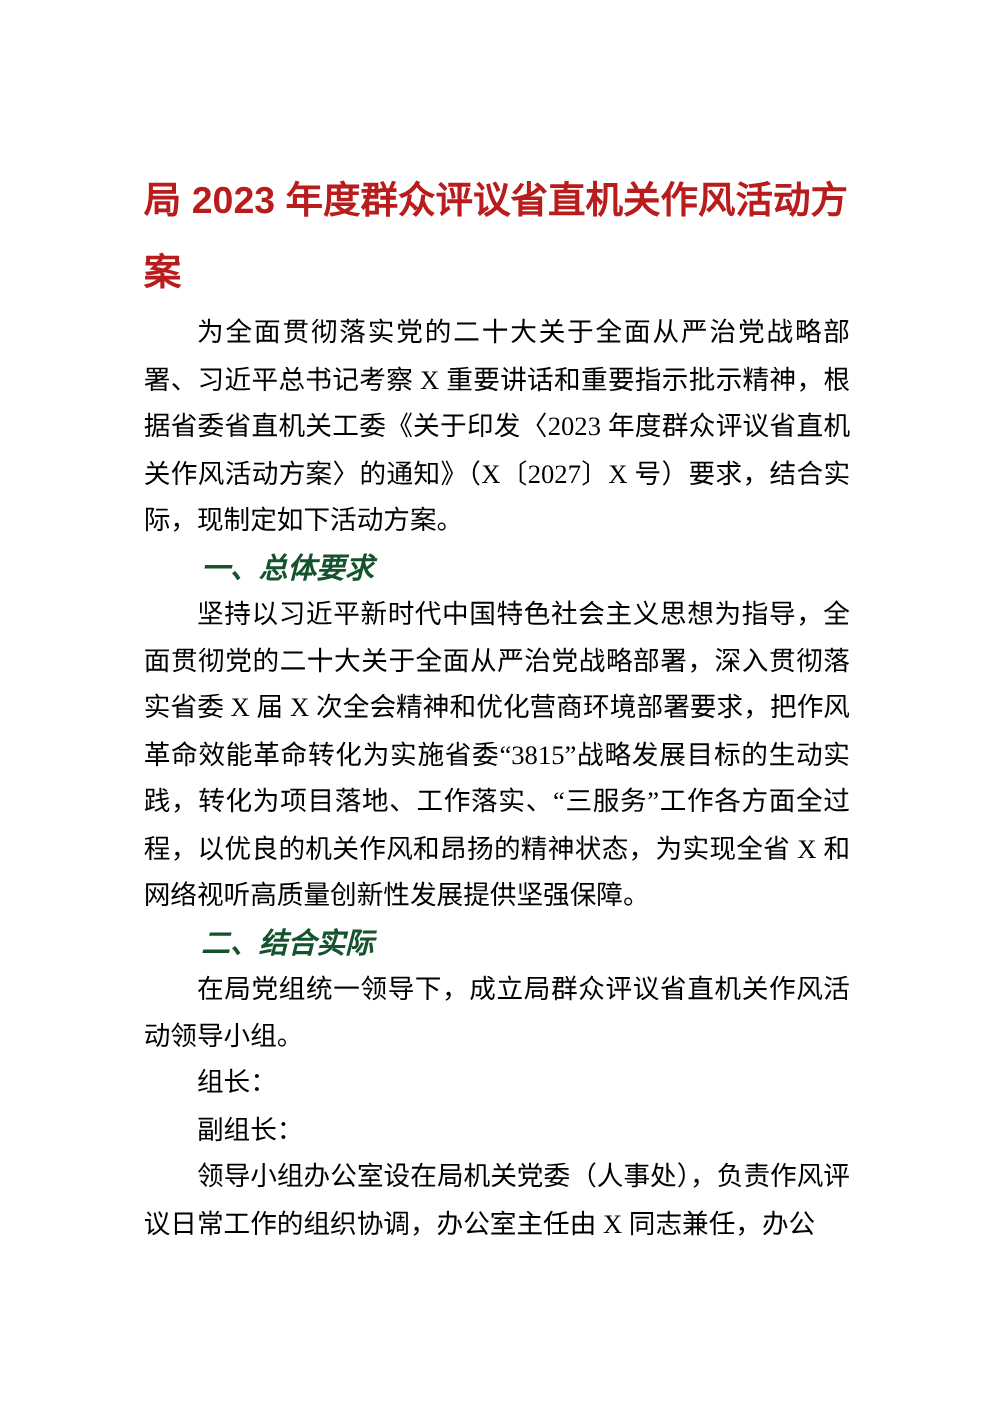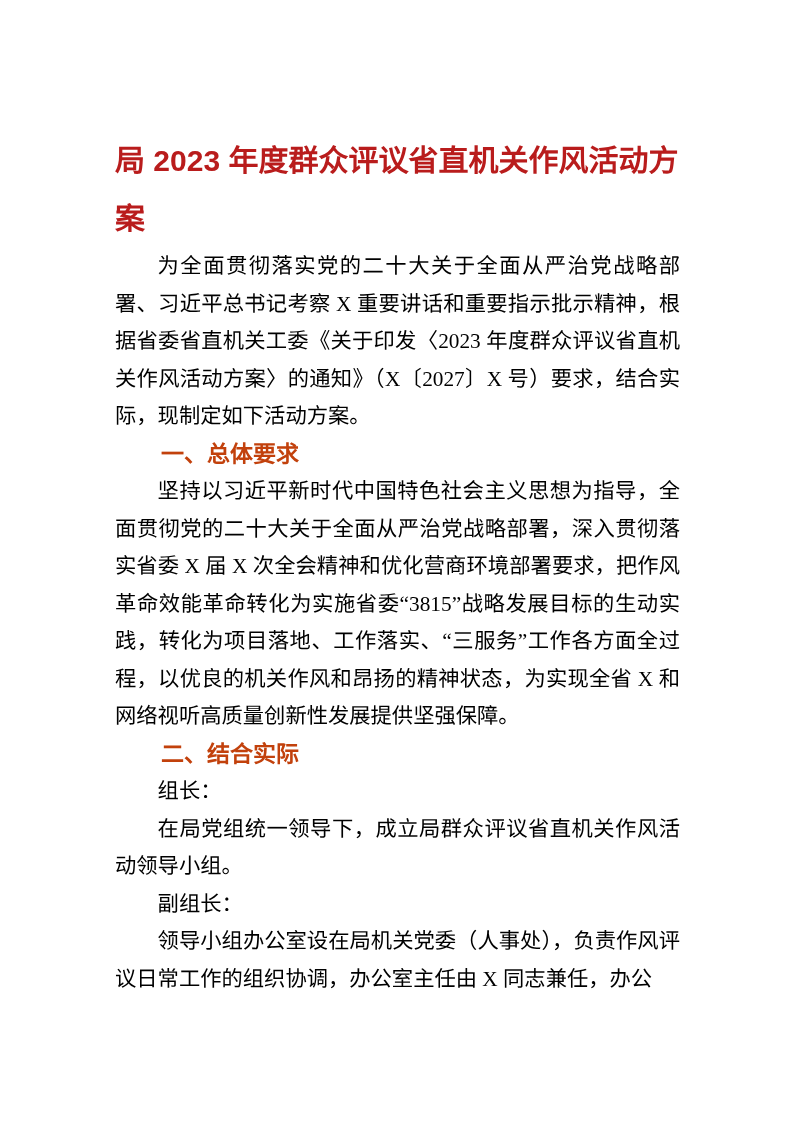--- a/index.html
+++ b/index.html
@@ -42,21 +42,22 @@
     color: #000000;
     letter-spacing: 0;
   }
   .heading {
     margin: 0;
     font-family: "Liberation Sans", sans-serif;
     font-weight: bold;
     font-size: 23px;
     line-height: 37.5px;
     text-indent: 2em;
-    color: #c2410c;
+    color: #14532d;
+    font-style: italic;
   }
 </style>
 </head>
 <body>
 
 <div class="page">
 
   <h1 class="doc-title">
     <span class="title-line">局 2023 年度群众评议省直机关作风活动方</span>
     <span class="title-line">案</span>
@@ -65,23 +66,23 @@
   <div class="doc-body">
 
     <p class="para">为全面贯彻落实党的二十大关于全面从严治党战略部署、习近平总书记考察 X 重要讲话和重要指示批示精神，根据省委省直机关工委《关于印发〈2023 年度群众评议省直机关作风活动方案〉的通知》（X〔2027〕X 号）要求，结合实际，现制定如下活动方案。</p>
 
     <h2 class="heading">一、总体要求</h2>
 
     <p class="para">坚持以习近平新时代中国特色社会主义思想为指导，全面贯彻党的二十大关于全面从严治党战略部署，深入贯彻落实省委 X 届 X 次全会精神和优化营商环境部署要求，把作风革命效能革命转化为实施省委“3815”战略发展目标的生动实践，转化为项目落地、工作落实、“三服务”工作各方面全过程，以优良的机关作风和昂扬的精神状态，为实现全省 X 和网络视听高质量创新性发展提供坚强保障。</p>
 
     <h2 class="heading">二、结合实际</h2>
 
+    <p class="para">在局党组统一领导下，成立局群众评议省直机关作风活动领导小组。</p>
+
     <p class="para">组长：</p>
-
-    <p class="para">在局党组统一领导下，成立局群众评议省直机关作风活动领导小组。</p>
 
     <p class="para">副组长：</p>
 
 
     <p class="para">领导小组办公室设在局机关党委（人事处），负责作风评议日常工作的组织协调，办公室主任由 X 同志兼任，办公</p>
 
   </div>
 </div>
 
 </body></html>

